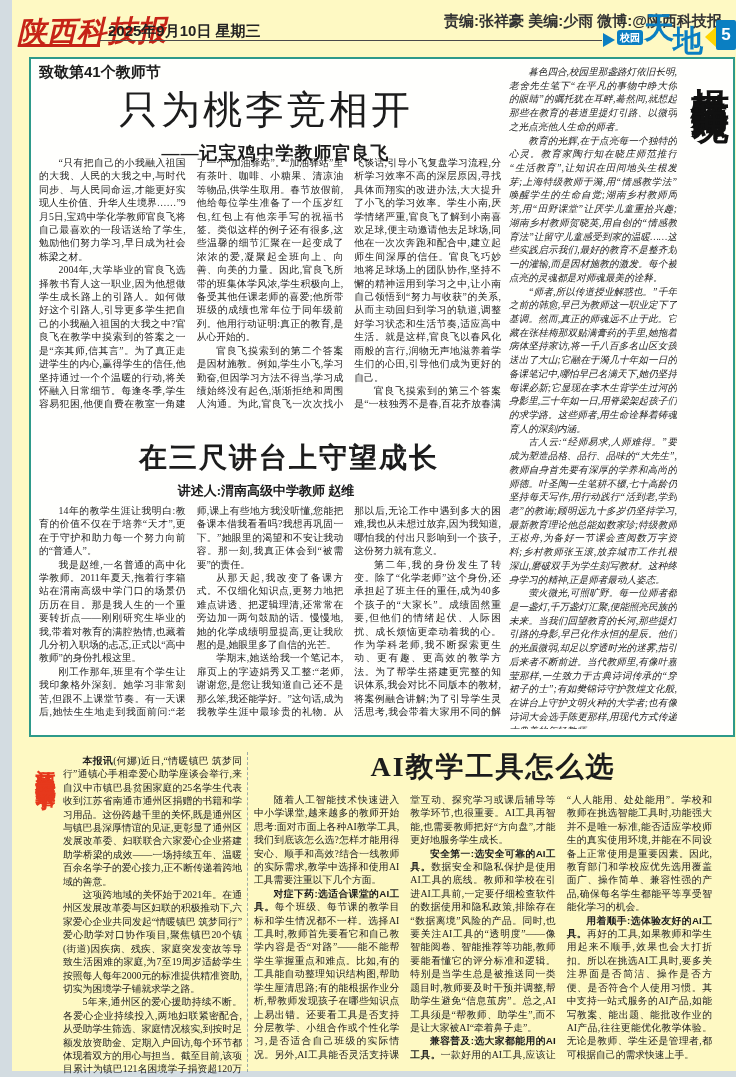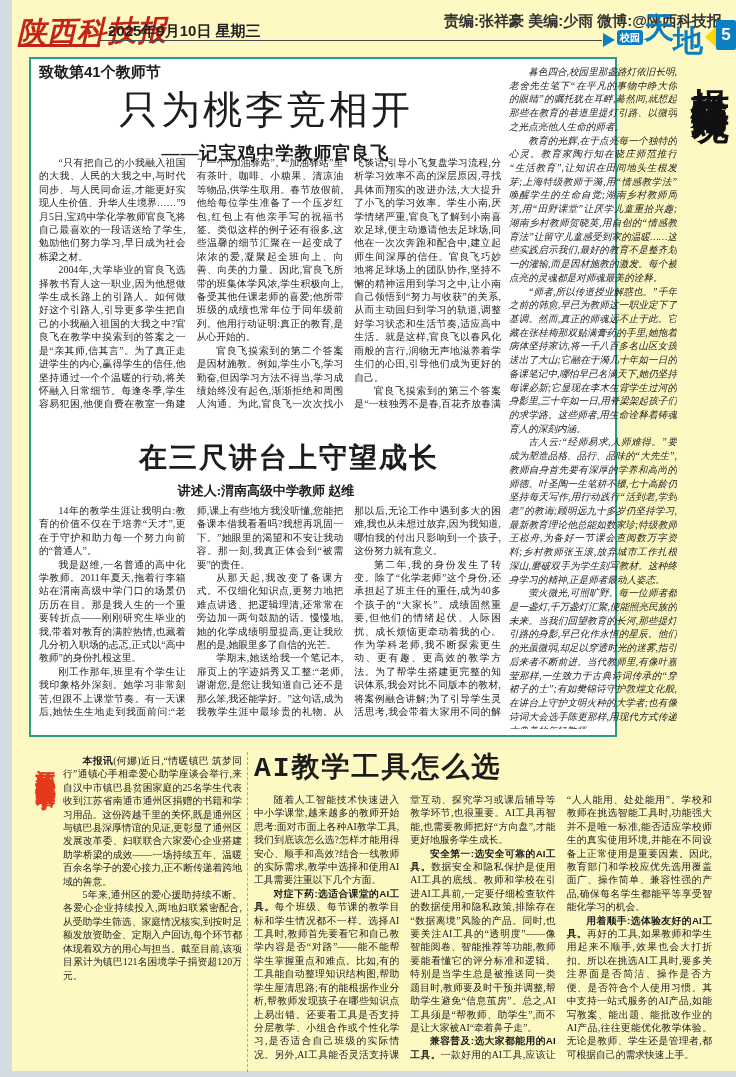--- a/index.html
+++ b/index.html
@@ -32,21 +32,21 @@
   .di-char { position:absolute; left:56px; top:13px; font-size:30px; font-weight:900; color:#0b7fc2;
              font-family:"Liberation Sans",sans-serif; }
   .page-flag { position:absolute; left:88px; top:18px; width:0; height:0;
                border-top:11px solid transparent; border-bottom:11px solid transparent;
                border-right:12px solid #ffd400; }
   .page-num { position:absolute; left:99px; top:12px; width:20px; height:30px; background:#0b7fc2;
               color:#fff; font-size:17px; font-weight:bold; text-align:center; line-height:30px;
               font-family:"Liberation Sans",sans-serif; border-radius:2px; }
 
   
-  .main-box { position:absolute; left:29px; top:57px; width:588px; height:680px;
+  .main-box { position:absolute; left:29px; top:57px; width:706px; height:680px;
               border:2px solid #2e9a8a; background:#fffffd; }
   .kicker { position:absolute; left:8px; top:4px; font-size:15px; font-weight:900;
             font-family:"Liberation Sans","DejaVu Sans",sans-serif; }
   .a1-titleblock { position:absolute; left:0; top:24px; width:470px; text-align:center; }
   .a1-title { font-size:39px; font-weight:400; letter-spacing:3px;
               font-family:"Liberation Sans","DejaVu Sans",sans-serif; }
   .a1-sub { font-size:18px; font-weight:bold; margin-top:4px; letter-spacing:1px;padding-left:19px; }
   .body-text { font-size:9.8px; line-height:1.37; text-align:justify; }
   .body-text p { text-indent:2em; }
   .col3 { column-count:3; column-gap:11px; column-fill:auto; overflow:hidden; }
@@ -67,23 +67,23 @@
                   font-family:"Liberation Sans","DejaVu Sans",sans-serif; }
 
   
   .bl-vtitle { position:absolute; left:24px; top:754px; height:322px; width:36px;
                writing-mode:vertical-rl; text-orientation:upright;
                font-size:20px; font-weight:900; letter-spacing:1.5px; color:#e6391c;
                font-family:"Liberation Sans","DejaVu Sans",sans-serif; }
   .bl-body { position:absolute; left:63px; top:754px; width:179px; height:320px; overflow:hidden; }
   .news-prefix { font-weight:bold; font-family:"Liberation Sans",sans-serif; }
   .bottom-divider { position:absolute; left:247px; top:752px; height:320px; border-left:1px dashed #9aa; }
-  .ai-title { position:absolute; left:254px; top:748px; width:458px; 
+  .ai-title { position:absolute; left:264px; top:748px; width:458px; text-align:center;
               font-size:28px; font-weight:900; letter-spacing:2px;
-              font-family:Liberation Mono, monospace; }
+              font-family:Liberation Serif, serif; }
   .ai-body { position:absolute; left:254px; top:793px; width:458px; height:281px; }
   .sec-head { font-weight:bold; font-family:"Liberation Sans",sans-serif; }
 </style>
 </head>
 <body>
 
 <div class="page">
 
   <div class="edge edge-left"></div>
   <div class="edge edge-bottom"></div>
@@ -145,20 +145,21 @@
 
     </div>
   </div>
 
   <div class="vtitle-right">提灯引路铸师魂</div>
 
   <div class="bl-vtitle">江苏通州助学托举镇巴百余名学子</div>
 
   <div class="bl-body body-text">
     <p><b class="news-prefix">本报讯</b><span>(何娜)近日,“情暖镇巴 筑梦同行”通镇心手相牵爱心助学座谈会举行,来自汉中市镇巴县贫困家庭的25名学生代表收到江苏省南通市通州区捐赠的书籍和学习用品。这份跨越千里的关怀,既是通州区与镇巴县深厚情谊的见证,更彰显了通州区发展改革委、妇联联合六家爱心企业搭建助学桥梁的成效——一场持续五年、温暖百余名学子的爱心接力,正不断传递着跨地域的善意。</span></p>
+    <p>这项跨地域的关怀始于2021年。在通州区发展改革委与区妇联的积极推动下,六家爱心企业共同发起“情暖镇巴 筑梦同行”爱心助学对口协作项目,聚焦镇巴20个镇(街道)因疾病、残疾、家庭突发变故等导致生活困难的家庭,为7至19周岁适龄学生按照每人每年2000元的标准提供精准资助,切实为困境学子铺就求学之路。</p>
     <p>5年来,通州区的爱心援助持续不断。各爱心企业持续投入,两地妇联紧密配合,从受助学生筛选、家庭情况核实,到按时足额发放资助金、定期入户回访,每个环节都体现着双方的用心与担当。截至目前,该项目累计为镇巴121名困境学子捐资超120万元。</p>
   </div>
 
   <div class="bottom-divider"></div>
 
   <div class="ai-title">AI教学工具怎么选</div>
 
   <div class="ai-body body-text col3">
     <p>随着人工智能技术快速进入中小学课堂,越来越多的教师开始思考:面对市面上各种AI教学工具,我们到底该怎么选?怎样才能用得安心、顺手和高效?结合一线教师的实际需求,教学中选择和使用AI工具需要注重以下几个方面。</p>
     <p><b class="sec-head">对症下药:选适合课堂的AI工具。</b><span>每个班级、每节课的教学目标和学生情况都不一样。选择AI工具时,教师首先要看它和自己教学内容是否“对路”——能不能帮学生掌握重点和难点。比如,有的工具能自动整理知识结构图,帮助学生厘清思路;有的能根据作业分析,帮教师发现孩子在哪些知识点上易出错。还要看工具是否支持分层教学、小组合作或个性化学习,是否适合自己班级的实际情况。另外,AI工具能否灵活支持课堂互动、探究学习或课后辅导等教学环节,也很重要。AI工具再智能,也需要教师把好“方向盘”,才能更好地服务学生成长。</span></p>

